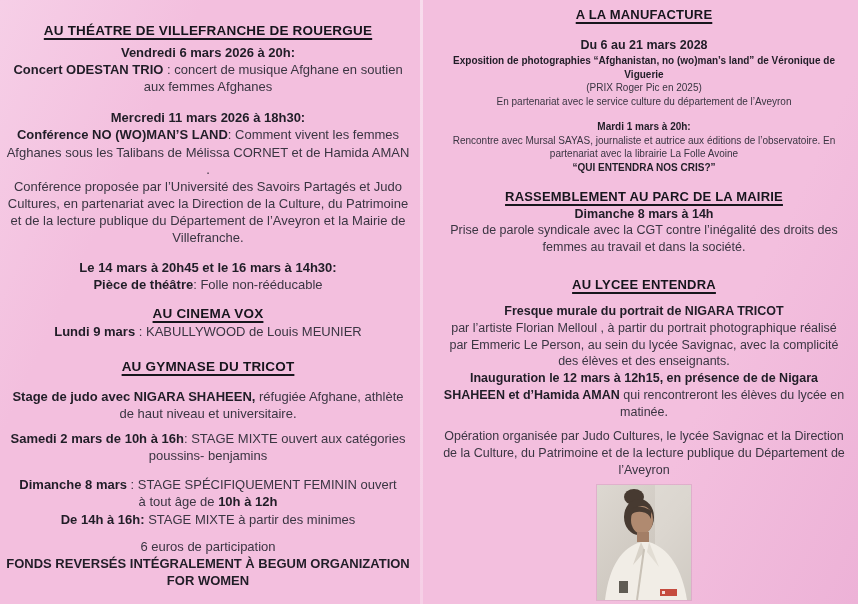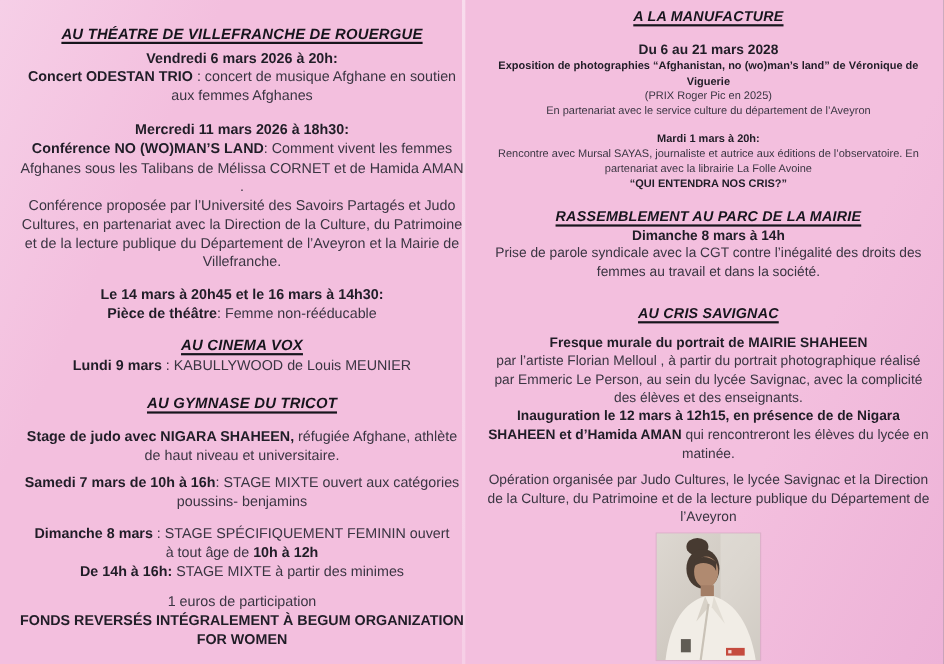--- a/index.html
+++ b/index.html
@@ -11,27 +11,26 @@
     font-family:"Liberation Sans", sans-serif;
     color:#3a3542;
     overflow:hidden;
   }
   .fold {
     position:absolute; left:420px; top:0; width:3px; height:604px;
     background:linear-gradient(180deg, rgba(255,255,255,.45), rgba(255,255,255,.25));
     pointer-events:none;
   }
   .col { position:absolute; text-align:center; }
-  .col.left  { left:16px;  top:22px; width:408px; font-size:13px;   line-height:1.32; }
+  .col.left  { left:4px;  top:22px; width:408px; font-size:13px;   line-height:1.32; }
   .col.right { left:442px; top:6px;  width:404px; font-size:12.5px; line-height:1.34; }
   h2 {
     margin:0; font-size:13.5px; font-weight:bold; color:#17151d;
     text-decoration:underline; text-underline-offset:3px; text-decoration-thickness:1.5px;
     letter-spacing:.2px;
-    font-style:italic;
   }
   .col.right h2 { font-size:13px; }
   p { margin:0; }
   b { font-weight:bold; color:#201d27; }
   .small { font-size:10px; line-height:1.35; } .mt8{margin-top:8px} .mt10{margin-top:10px}
   .mt12{margin-top:12px} .mt14{margin-top:14px} .mt16{margin-top:4px}
   .mt18{margin-top:18px} .mt20{margin-top:20px}
   .photo {
     display:inline-block; margin-top:6px;
     width:94px; height:115px;
@@ -46,50 +45,50 @@
 <div class="page">
   <div class="fold"></div>
 
   <div class="col left">
     <h2>AU THÉATRE DE VILLEFRANCHE DE ROUERGUE</h2>
     <p class="mt16"><b>Vendredi 6 mars 2026 à 20h:</b></p>
     <p><b>Concert ODESTAN TRIO</b><span> : concert de musique Afghane en soutien aux femmes Afghanes</span></p>
     <p class="mt14"><b>Mercredi 11 mars 2026 à 18h30:</b></p>
     <p><b>Conférence NO (WO)MAN’S LAND</b><span>: Comment vivent les femmes Afghanes sous les Talibans de Mélissa CORNET et de Hamida AMAN .</span><br><span>Conférence proposée par l’Université des Savoirs Partagés et Judo Cultures, en partenariat avec la Direction de la Culture, du Patrimoine et de la lecture publique du Département de l’Aveyron et la Mairie de Villefranche.</span></p>
     <p class="mt12"><b>Le 14 mars à 20h45 et le 16 mars à 14h30:</b></p>
-    <p><b>Pièce de théâtre</b><span>: Femme non-rééducable</span></p>
+    <p><b>Pièce de théâtre</b><span>: Folle non-rééducable</span></p>
 
     <h2 class="mt12">AU CINEMA VOX</h2>
     <p><b>Lundi 9 mars </b><span>: KABULLYWOOD de Louis MEUNIER</span></p>
 
     <h2 class="mt18">AU GYMNASE DU TRICOT</h2>
     <p class="mt12"><b>Stage de judo  avec NIGARA SHAHEEN,</b><span> réfugiée Afghane, athlète de haut niveau et universitaire.</span></p>
-    <p class="mt8"><b>Samedi 7 mars de 10h à 16h</b><span>: STAGE MIXTE ouvert aux catégories poussins- benjamins</span></p>
+    <p class="mt8"><b>Samedi 2 mars de 10h à 16h</b><span>: STAGE MIXTE ouvert aux catégories poussins- benjamins</span></p>
     <p class="mt12"><b>Dimanche 8 mars </b><span>: STAGE SPÉCIFIQUEMENT FEMININ ouvert</span><br><span>à tout âge de </span><b>10h à 12h</b><br><b>De 14h à 16h:</b><span> STAGE MIXTE à partir des minimes</span></p>
-    <p class="mt10"><span>1 euros de participation</span></p>
+    <p class="mt10"><span>6 euros de participation</span></p>
     <p><b>FONDS REVERSÉS INTÉGRALEMENT À BEGUM ORGANIZATION FOR WOMEN</b></p>
 
   </div>
 
   <div class="col right">
     <h2>A LA MANUFACTURE</h2>
     <p class="mt14"><b>Du 6 au 21 mars 2028</b></p>
     <p class="small"><b>Exposition de photographies “Afghanistan, no (wo)man’s land” de Véronique de Viguerie</b></p>
     <p class="small"><span>(PRIX Roger Pic en 2025)</span></p>
     <p class="small"><span>En partenariat avec le service culture du département de l’Aveyron</span></p>
     <p class="small mt12"><b>Mardi 1 mars à 20h:</b></p>
     <p class="small"><span>Rencontre avec Mursal SAYAS, journaliste et autrice aux éditions de l’observatoire. En partenariat avec la librairie La Folle Avoine</span></p>
     <p class="small"><b>“QUI ENTENDRA NOS CRIS?”</b></p>
 
     <h2 class="mt14">RASSEMBLEMENT AU PARC DE LA MAIRIE</h2>
     <p><b>Dimanche 8 mars à 14h</b></p>
     <p><span>Prise de parole syndicale avec la CGT contre l’inégalité des droits des femmes au travail et dans la société.</span></p>
 
-    <h2 class="mt20">AU CRIS SAVIGNAC</h2>
-    <p class="mt10"><b>Fresque murale du portrait de MAIRIE SHAHEEN</b></p>
+    <h2 class="mt20">AU LYCEE ENTENDRA</h2>
+    <p class="mt10"><b>Fresque murale du portrait de NIGARA TRICOT</b></p>
     <p><span>par l’artiste Florian Melloul , à partir du portrait photographique réalisé par Emmeric Le Person, au sein du lycée Savignac, avec la complicité des élèves et des enseignants.</span></p>
     <p><b>Inauguration le 12 mars à 12h15, en présence de de Nigara SHAHEEN et d’Hamida AMAN</b><span> qui rencontreront les élèves du lycée en matinée.</span></p>
     <p class="mt8"><span>Opération organisée par Judo Cultures, le lycée Savignac et la Direction de la Culture, du Patrimoine et de la lecture publique du Département de l’Aveyron</span></p>
 
     <div class="photo">
       <svg width="94" height="115" viewBox="0 0 94 115" xmlns="http://www.w3.org/2000/svg">
         <defs>
           <linearGradient id="pg" x1="0" y1="0" x2="1" y2="1">
             <stop offset="0" stop-color="#ddd8d1"></stop>
             <stop offset=".55" stop-color="#cfc9c1"></stop>

